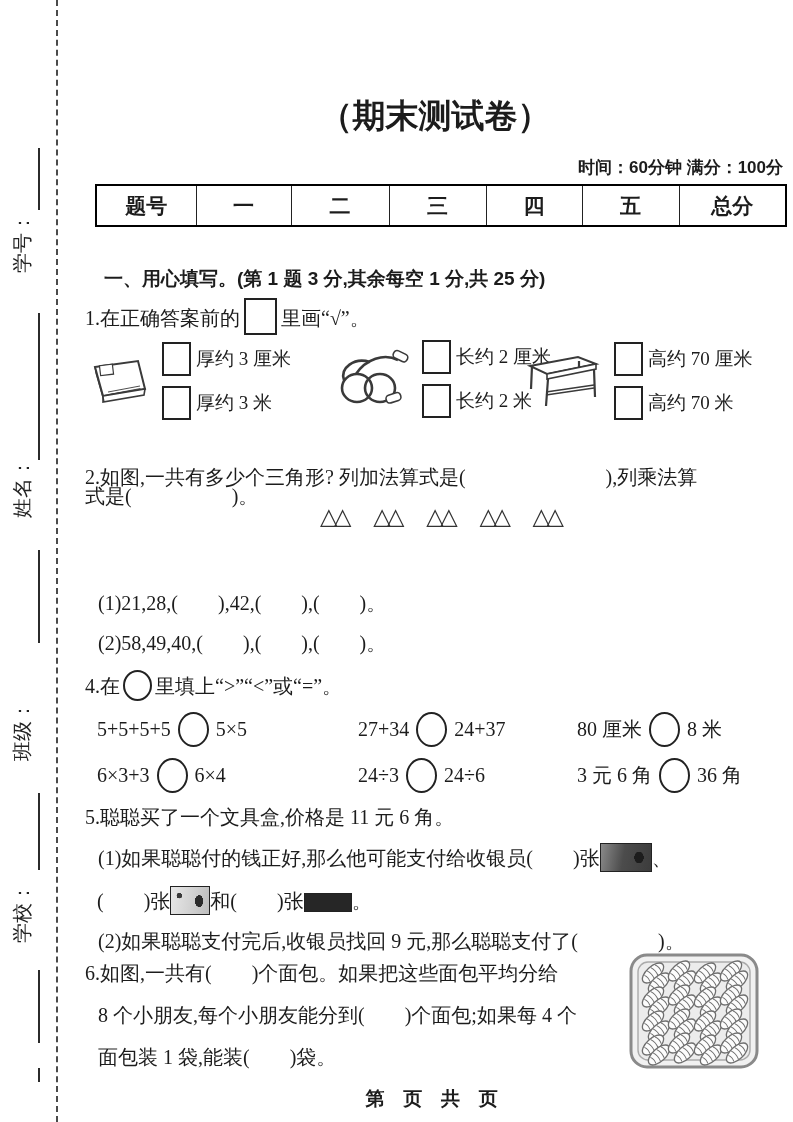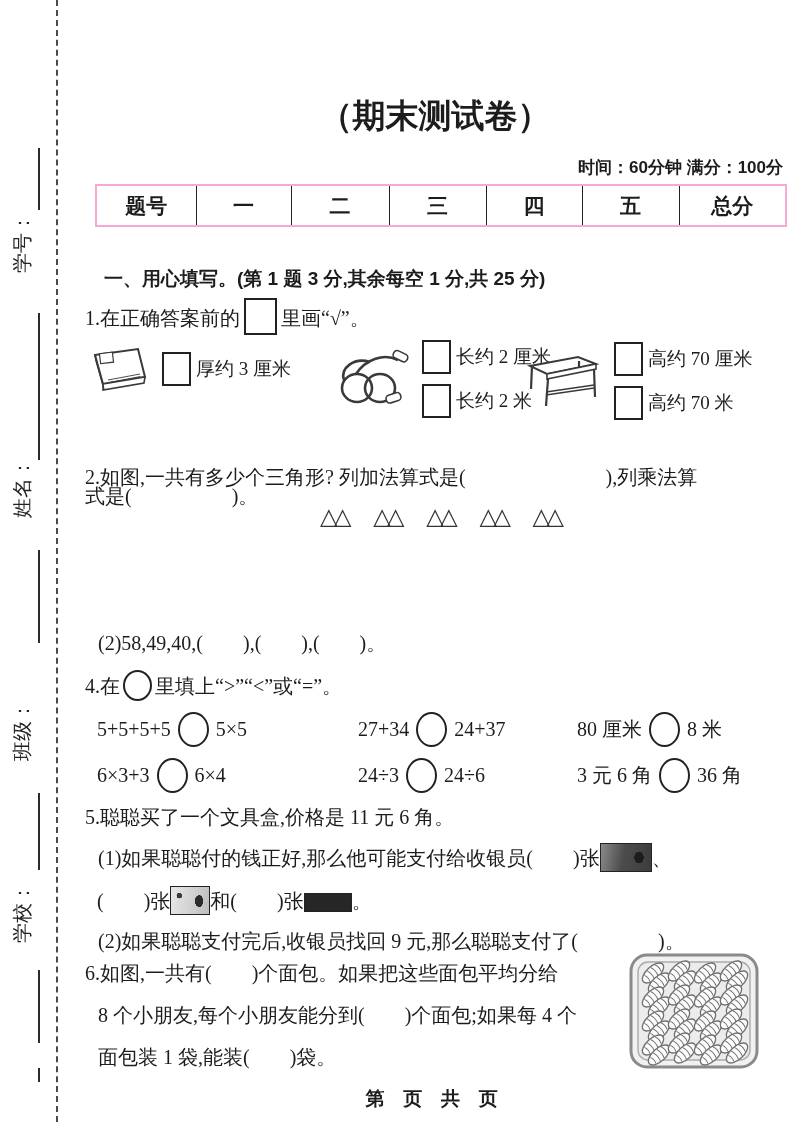--- a/index.html
+++ b/index.html
@@ -27,21 +27,21 @@
   .title { position:absolute; left:85px; top:20px; width:700px; text-align:center;
     font-family:"Liberation Sans","DejaVu Sans",sans-serif; font-weight:700;
     font-size:44px; letter-spacing:1px; }
   .subtitle { position:absolute; left:85px; top:94px; width:700px; text-align:center;
     font-family:"Liberation Sans","DejaVu Sans",sans-serif; font-weight:700; font-size:33px; }
   .meta { position:absolute; left:85px; top:156px; width:698px; text-align:right;
     font-family:"Liberation Sans","DejaVu Sans",sans-serif; font-weight:600; font-size:17px; }
 
   
   table.score { position:absolute; left:95px; top:184px; width:690px;
-    border-collapse:collapse; table-layout:fixed; border:2px solid #f9a8d4;
+    border-collapse:collapse; table-layout:fixed; border:2px solid #000000;
     font-family:"Liberation Sans","DejaVu Sans",sans-serif; }
   table.score td { border:1px solid #222; height:37px; text-align:center;
     font-size:21px; font-weight:700; }
 
   
   .bodyline { position:absolute; font-size:20px; white-space:nowrap; }
   .bold-head { font-family:"Liberation Sans","DejaVu Sans",sans-serif; font-weight:700; font-size:19px;margin-left:19px; }
 
   
   .ans-box { display:inline-block; width:29px; height:33px; border:2px solid #222;
@@ -140,20 +140,24 @@
         <path d="M9 13 L10 19 L18 47" stroke-width="1.2" fill="none"></path>
         <rect x="14" y="11" width="13" height="10" stroke-width="1.2" transform="rotate(-7 20 16)"></rect>
         <path d="M22 38 L54 32 M23 40.5 L54.5 34.5" stroke-width="0.9" fill="none"></path>
       </g>
     </svg>
     <div class="opts">
       <div class="opt">
         <span class="cbox"></span>
         <span>厚约 3 厘米</span>
       </div>
+      <div class="opt">
+        <span class="cbox"></span>
+        <span>厚约 3 米</span>
+      </div>
     </div>
   </div>
 
   <div class="q1g" style="left:330px; top:340px;">
     <svg width="82" height="60" viewBox="0 0 82 60">
       <g stroke="#3a3a3a" fill="none" stroke-width="2.6">
         <ellipse cx="27" cy="39" rx="15" ry="14"></ellipse>
         <ellipse cx="50" cy="39" rx="15" ry="14"></ellipse>
         <path d="M68 11 C54 4 36 10 26 25"></path>
         <path d="M14 31 C10 19 24 8 40 13"></path>
@@ -199,20 +203,21 @@
   <div class="bodyline" style="left:85px; top:464px;">2.如图,一共有多少个三角形? 列加法算式是(　　　　　　　),列乘法算</div>
   <div class="bodyline" style="left:85px; top:483px;">式是(　　　　　)。</div>
   <div class="tri-row">
     <span>△△</span>
     <span>△△</span>
     <span>△△</span>
     <span>△△</span>
     <span>△△</span>
   </div>
 
+  <div class="bodyline" style="left:98px; top:590px;">(1)21,28,(　　),42,(　　),(　　)。</div>
   <div class="bodyline" style="left:98px; top:630px;">(2)58,49,40,(　　),(　　),(　　)。</div>
 
   <div class="bodyline" style="left:85px; top:670px;">
     <span>4.在</span><span class="ans-circle-sm"></span><span>里填上“&gt;”“&lt;”或“=”。</span>
   </div>
   <div class="q4item" style="left:97px; top:712px;">
     <span>5+5+5+5</span>
     <span class="ans-circle"></span>
     <span>5×5</span>
   </div>

